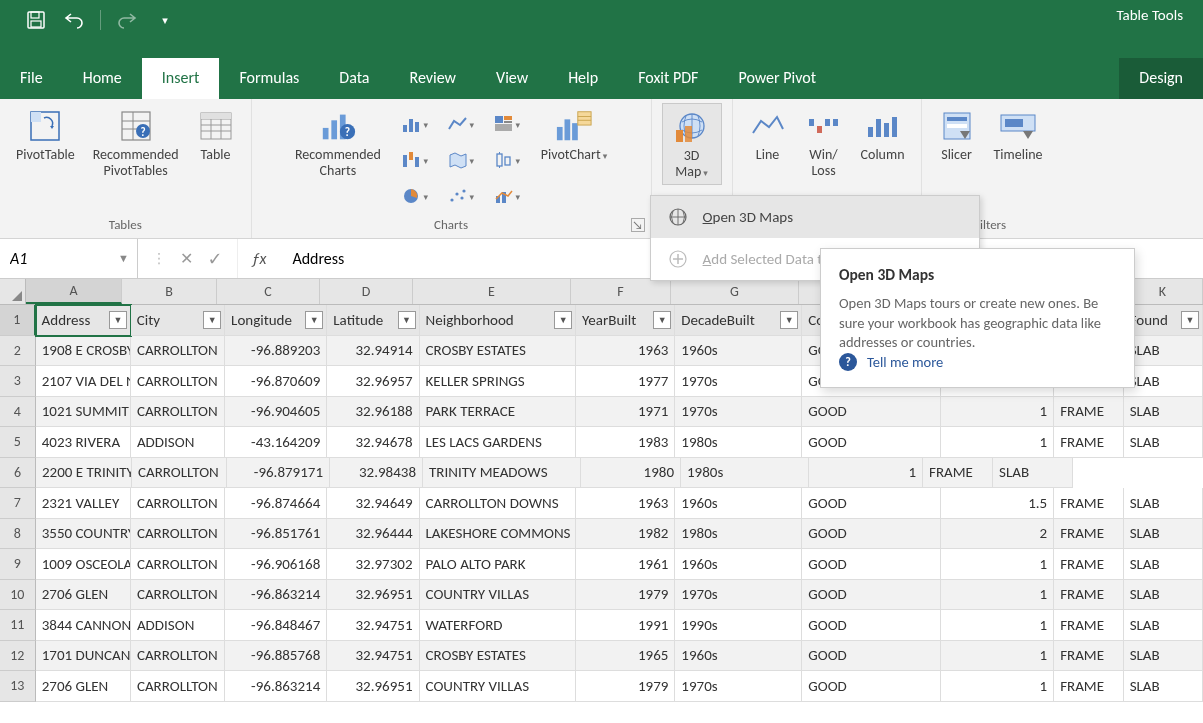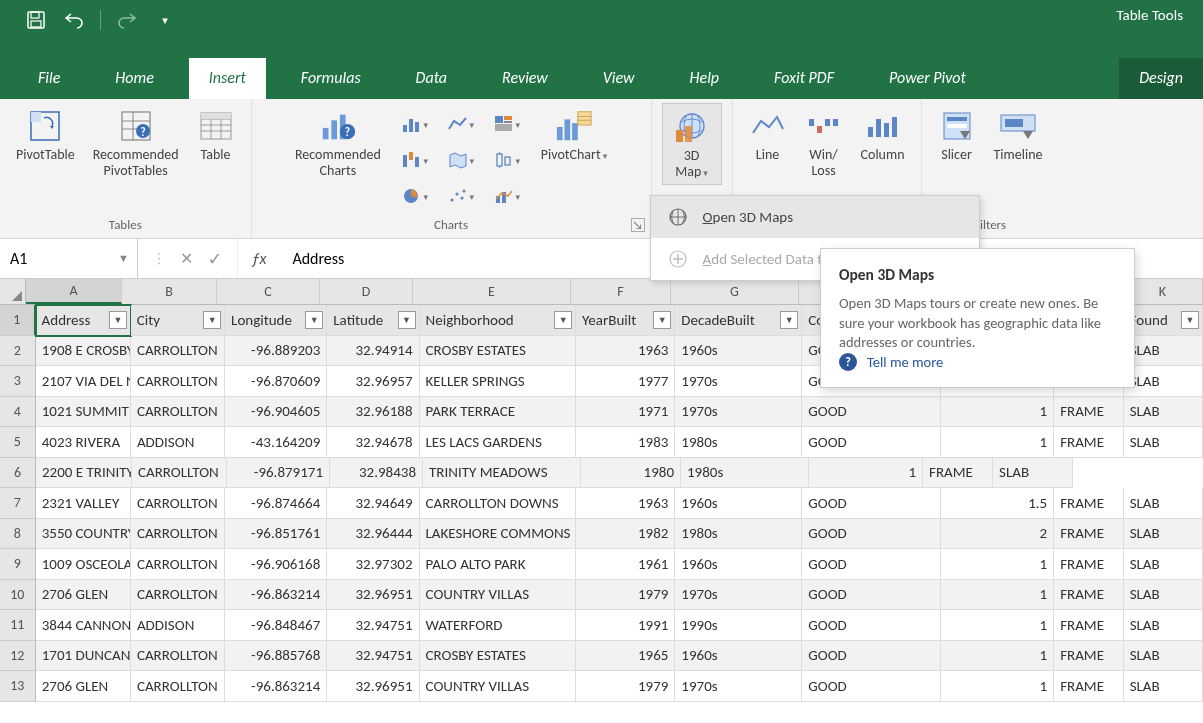--- a/index.html
+++ b/index.html
@@ -6,21 +6,21 @@
   body { background: #fff; font-size: 14px; color: #444; user-select: none; overflow: hidden; width: 1203px; height: 723px; }
 
   
   .titlebar { background: #217346; height: 53px; display: flex; align-items: flex-start; position: relative; }
   .qat { display: flex; align-items: center; gap: 14px; padding: 8px 0 0 24px; }
   .qat .icon-btn { width: 24px; height: 24px; display: flex; align-items: center; justify-content: center; color: #fff; }
   .qat .sep { width: 1px; height: 20px; background: rgba(255,255,255,0.3); }
   .tabletools { position: absolute; right: 20px; top: 6px; color: #fff; font-size: 15px; }
 
   
-  .ribbon-tabs { background: #217346; height: 46px; display: flex; align-items: flex-end; padding-left: 18px; gap: 15px; font-style: italic; }
+  .ribbon-tabs { background: #217346; height: 46px; display: flex; align-items: flex-end; gap: 0; }
   .ribbon-tab { color: #fff; padding: 10px 20px 12px 20px; font-size: 16px; cursor: pointer; }
   .ribbon-tab.active { background: #fff; color: #217346; }
   .ribbon-tab.contextual { margin-left: auto; background: #1a5c38; margin-right: 0; }
 
   
   .ribbon { background: #f3f3f3; border-bottom: 1px solid #d4d4d4; height: 140px; display: flex; position: relative; }
   .group { display: flex; flex-direction: column; align-items: center; padding: 4px 10px 0 10px; border-right: 1px solid #e1e1e1; height: 100%; }
   .group-items { display: flex; align-items: flex-start; gap: 6px; flex: 1; }
   .group-label { font-size: 13px; color: #666; padding: 4px 0 6px 0; text-align: center; width: 100%; }
   .big-btn { display: flex; flex-direction: column; align-items: center; justify-content: flex-start; padding: 4px 6px; min-width: 50px; text-align: center; cursor: pointer; }
@@ -43,21 +43,21 @@
   
   .tooltip { position:absolute; top: 248px; left: 820px; width: 315px; background: #fff; border: 1px solid #ccc; box-shadow: 2px 4px 10px rgba(0,0,0,0.15); padding: 16px 18px; z-index: 30; font-size: 14.5px; }
   .tooltip h4 { font-weight: bold; color: #333; margin-bottom: 10px; font-size: 15.5px; }
   .tooltip p { color: #666; line-height: 1.35; }
   .tooltip .tellmore { color: #2b579a; display:flex; align-items:center; gap:10px; cursor:pointer; }
   .tooltip .tellmore .q { width:18px;height:18px;border-radius:50%;background:#2b579a;color:#fff;font-weight:bold;display:flex;align-items:center;justify-content:center;font-size:12px; }
 
   
   .formula-bar { height: 40px; border-bottom: 1px solid #ccc; display:flex; align-items:center; background:#fff; }
   .name-box { width: 138px; height: 100%; border-right: 1px solid #ccc; display:flex; align-items:center; padding: 0 10px; position:relative; }
-  .name-box input { border:none; outline:none; font-size:16px; width:80px; }
+  .name-box input { border:none; outline:none; font-size:16px; width:80px;font-style:italic; }
   .name-box .caret { position:absolute; right:8px; color:#888; font-size:11px; }
   .fb-btns { display:flex; align-items:center; gap:14px; padding: 0 14px; color:#999; height:100%; border-right:1px solid #eee; }
   .fb-fx { padding: 0 14px; color:#555; font-style:italic; font-size:16px; }
   .fb-input { flex:1; padding: 0 12px; }
   .fb-input input { border:none; outline:none; font-size:16px; width:100%; }
 
   
   .sheet { position: relative; }
   .col-headers { display:flex; height:26px; background:#e6e6e6; border-bottom:1px solid #bbb; }
   .rowhead-corner { width:36px; border-right:1px solid #bbb; background:#e6e6e6; position:relative; }

